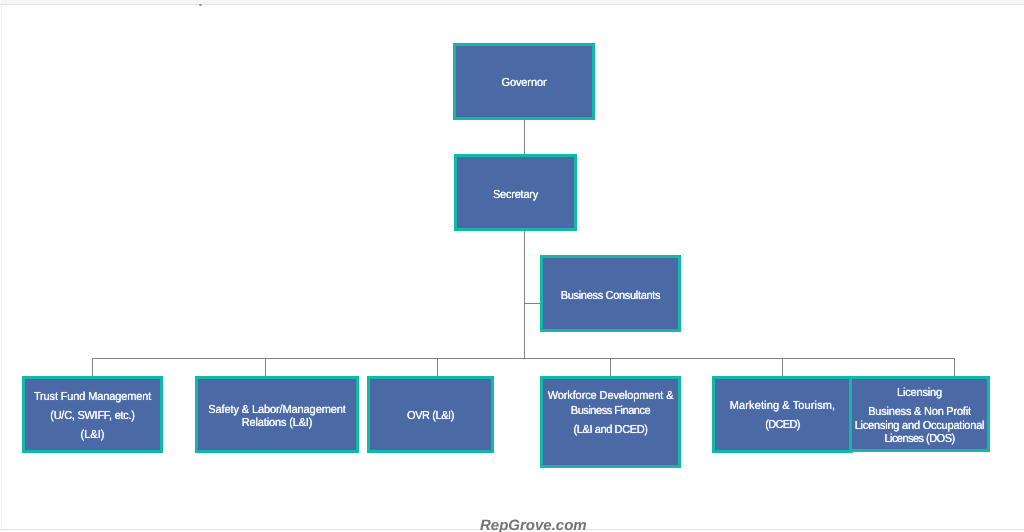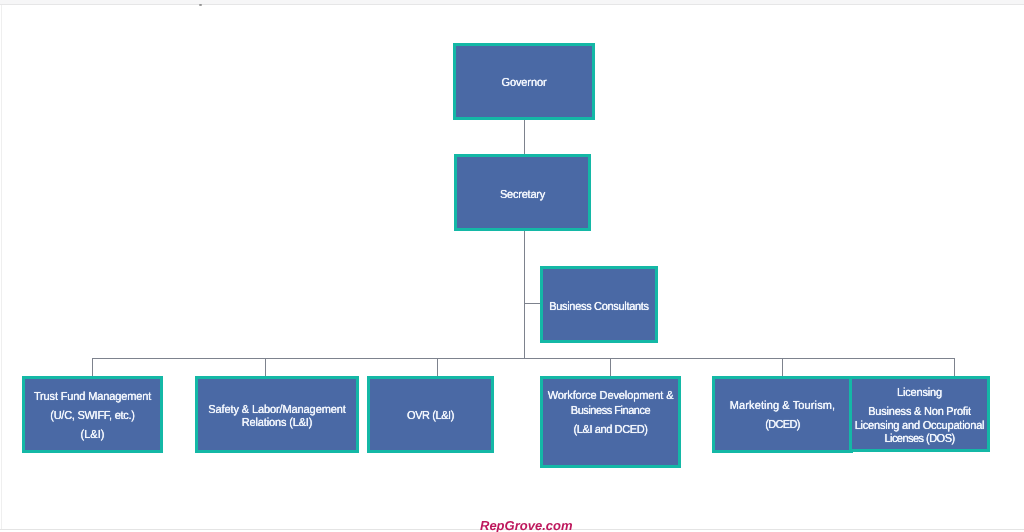--- a/index.html
+++ b/index.html
@@ -11,29 +11,29 @@
   .frame-top{position:absolute;left:0;top:0;width:1024px;height:4px;background:#f6f6f7;
              border-bottom:1px solid #e6e6e7;}
   .frame-left{position:absolute;left:1px;top:5px;width:1px;height:525px;background:#efefef;}
   .frame-bottom{position:absolute;left:0;top:529px;width:1024px;height:1px;background:#e4e4e4;}
   .node{position:absolute;box-sizing:border-box;background:#4a69a5;
         border:3px solid #14b8a6;color:#f2f6fd;overflow:hidden;}
   .node span{position:absolute;left:-20px;width:calc(100% + 40px);text-align:center;display:block;
              font-size:11.6px;letter-spacing:-0.12px;line-height:11px;transform:scaleX(0.95);white-space:nowrap;
              filter:blur(0.3px);text-shadow:0 0 0.6px rgba(242,246,253,1),0 0 1.2px rgba(242,246,253,.55);}
   .ln{position:absolute;background:#7d828d;}
-  .credit{position:absolute;font-style:italic;font-weight:bold;color:#be185d;
-          font-size:13px;line-height:13px;white-space:nowrap;filter:blur(0.3px);}
+  .credit{position:absolute;font-style:italic;font-weight:bold;color:#737373;
+          font-size:15px;line-height:13px;white-space:nowrap;filter:blur(0.3px);}
   .speck{position:absolute;left:198.5px;top:4.2px;width:3.5px;height:1.6px;border-radius:50%;
          background:#555;opacity:.6;filter:blur(0.5px);}
 
   
   .n-gov{left:453px;  top:43px;  width:142px; height:77px;}
-  .n-sec{left:454px;  top:154px; width:137px; height:77px;}
-  .n-bc {left:540px;  top:266px; width:118px; height:77px;}
+  .n-sec{left:454px;  top:154px; width:123px; height:77px;}
+  .n-bc {left:540px;  top:255px; width:141px; height:77px;}
   .n-b1 {left:22px;   top:376px; width:141px; height:77px;}
   .n-b2 {left:195px;  top:376px; width:164px; height:77px;}
   .n-b3 {left:367px;  top:376px; width:127px; height:77px;}
   .n-b4 {left:540px;  top:376px; width:141px; height:92px;}
   .n-b5 {left:712px;  top:376px; width:141px; height:77px;}
   .n-b6 {left:849px;  top:376px; width:141px; height:76px;}
 
   
   .n-gov span:nth-child(1){top:31.38px;}
   .n-sec span:nth-child(1){top:32.08px;}

